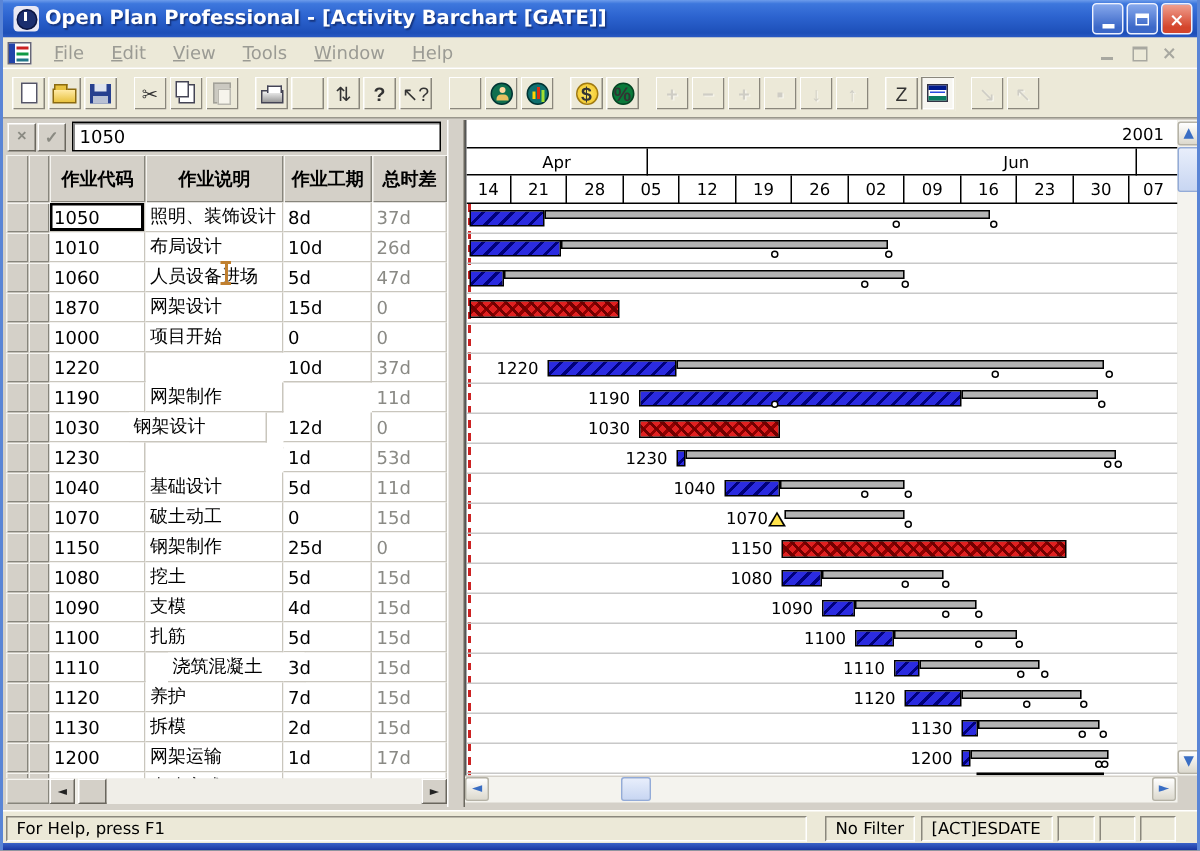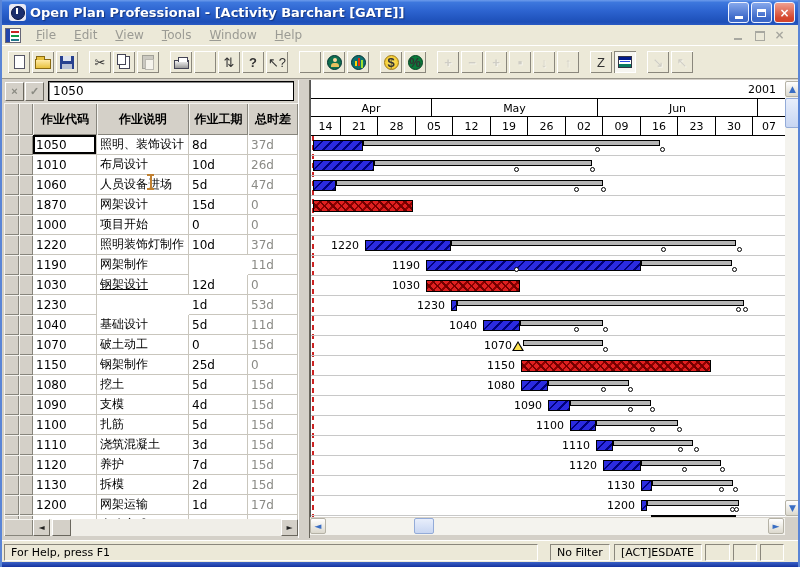--- a/index.html
+++ b/index.html
@@ -334,37 +334,36 @@
         <div class="rcell" style="left: 15px; width: 14px;"></div>
         <div class="tcell c-code" style="left: 29px; width: 64px;">1000</div>
         <div class="tcell c-desc" style="left: 93px; width: 92px;">项目开始</div>
         <div class="tcell c-dur" style="left: 185px; width: 59px;">0</div>
         <div class="tcell c-float" style="left: 244px; width: 50px;">0</div>
       </div>
       <div class="trow" style="top: 100px;">
         <div class="rcell" style="left: 0px; width: 15px;"></div>
         <div class="rcell" style="left: 15px; width: 14px;"></div>
         <div class="tcell c-code" style="left: 29px; width: 64px;">1220</div>
-        <div class="tcell c-desc" style="left: 93px; width: 92px;">照明装饰灯制作</div>
         <div class="tcell c-dur" style="left: 185px; width: 59px;">10d</div>
         <div class="tcell c-float" style="left: 244px; width: 50px;">37d</div>
       </div>
       <div class="trow" style="top: 120px;">
         <div class="rcell" style="left: 0px; width: 15px;"></div>
         <div class="rcell" style="left: 15px; width: 14px;"></div>
         <div class="tcell c-code" style="left: 29px; width: 64px;">1190</div>
         <div class="tcell c-desc" style="left: 93px; width: 92px;">网架制作</div>
         <div class="tcell c-dur" style="left: 185px; width: 59px; margin-top: 24px;">28d</div>
         <div class="tcell c-float" style="left: 244px; width: 50px;">11d</div>
       </div>
       <div class="trow" style="top: 140px;">
         <div class="rcell" style="left: 0px; width: 15px;"></div>
         <div class="rcell" style="left: 15px; width: 14px;"></div>
         <div class="tcell c-code" style="left: 29px; width: 64px;">1030</div>
-        <div class="tcell c-desc" style="left: 93px; width: 92px; text-decoration: underline;">钢架设计</div>
+        <div class="tcell c-desc" style="left: 82px; width: 92px;">钢架设计</div>
         <div class="tcell c-dur" style="left: 185px; width: 59px;">12d</div>
         <div class="tcell c-float" style="left: 244px; width: 50px;">0</div>
       </div>
       <div class="trow" style="top: 160px;">
         <div class="rcell" style="left: 0px; width: 15px;"></div>
         <div class="rcell" style="left: 15px; width: 14px;"></div>
         <div class="tcell c-code" style="left: 29px; width: 64px;">1230</div>
         <div class="tcell c-desc" style="left: 93px; width: 92px; margin-top: 24px;">照明装饰灯运输</div>
         <div class="tcell c-dur" style="left: 185px; width: 59px;">1d</div>
         <div class="tcell c-float" style="left: 244px; width: 50px;">53d</div>
@@ -414,21 +413,21 @@
         <div class="rcell" style="left: 15px; width: 14px;"></div>
         <div class="tcell c-code" style="left: 29px; width: 64px;">1100</div>
         <div class="tcell c-desc" style="left: 93px; width: 92px;">扎筋</div>
         <div class="tcell c-dur" style="left: 185px; width: 59px;">5d</div>
         <div class="tcell c-float" style="left: 244px; width: 50px;">15d</div>
       </div>
       <div class="trow" style="top: 300px;">
         <div class="rcell" style="left: 0px; width: 15px;"></div>
         <div class="rcell" style="left: 15px; width: 14px;"></div>
         <div class="tcell c-code" style="left: 29px; width: 64px;">1110</div>
-        <div class="tcell c-desc" style="left: 93px; width: 92px;">浇筑混凝土</div>
+        <div class="tcell c-desc" style="left: 108px; width: 92px;">浇筑混凝土</div>
         <div class="tcell c-dur" style="left: 185px; width: 59px;">3d</div>
         <div class="tcell c-float" style="left: 244px; width: 50px;">15d</div>
       </div>
       <div class="trow" style="top: 320px;">
         <div class="rcell" style="left: 0px; width: 15px;"></div>
         <div class="rcell" style="left: 15px; width: 14px;"></div>
         <div class="tcell c-code" style="left: 29px; width: 64px;">1120</div>
         <div class="tcell c-desc" style="left: 93px; width: 92px;">养护</div>
         <div class="tcell c-dur" style="left: 185px; width: 59px;">7d</div>
         <div class="tcell c-float" style="left: 244px; width: 50px;">15d</div>
@@ -466,21 +465,20 @@
     <span class="cthumb" style="left:48px;"></span>
     <span class="cbtn" style="left:277px;">►</span>
   </div>
 
   <div class="splitter"></div>
 
   <div class="chart">
     <div class="yearrow">2001</div>
     <div class="monthrow" id="monthrow">
         <div class="mseg" style="left: 0px; width: 121px;">Apr</div>
-        <div class="mseg" style="left: 121px; width: 166px;">May</div>
         <div class="mseg" style="left: 287px; width: 160px;">Jun</div>
         <div class="mseg" style="left: 447px; width: 28px;"></div>
       </div>
     <div class="daterow" id="daterow">
         <div class="dseg" style="left: 0px; width: 30px;">14</div>
         <div class="dseg" style="left: 30px; width: 37px;">21</div>
         <div class="dseg" style="left: 67px; width: 38px;">28</div>
         <div class="dseg" style="left: 105px; width: 37px;">05</div>
         <div class="dseg" style="left: 142px; width: 38px;">12</div>
         <div class="dseg" style="left: 180px; width: 37px;">19</div>

